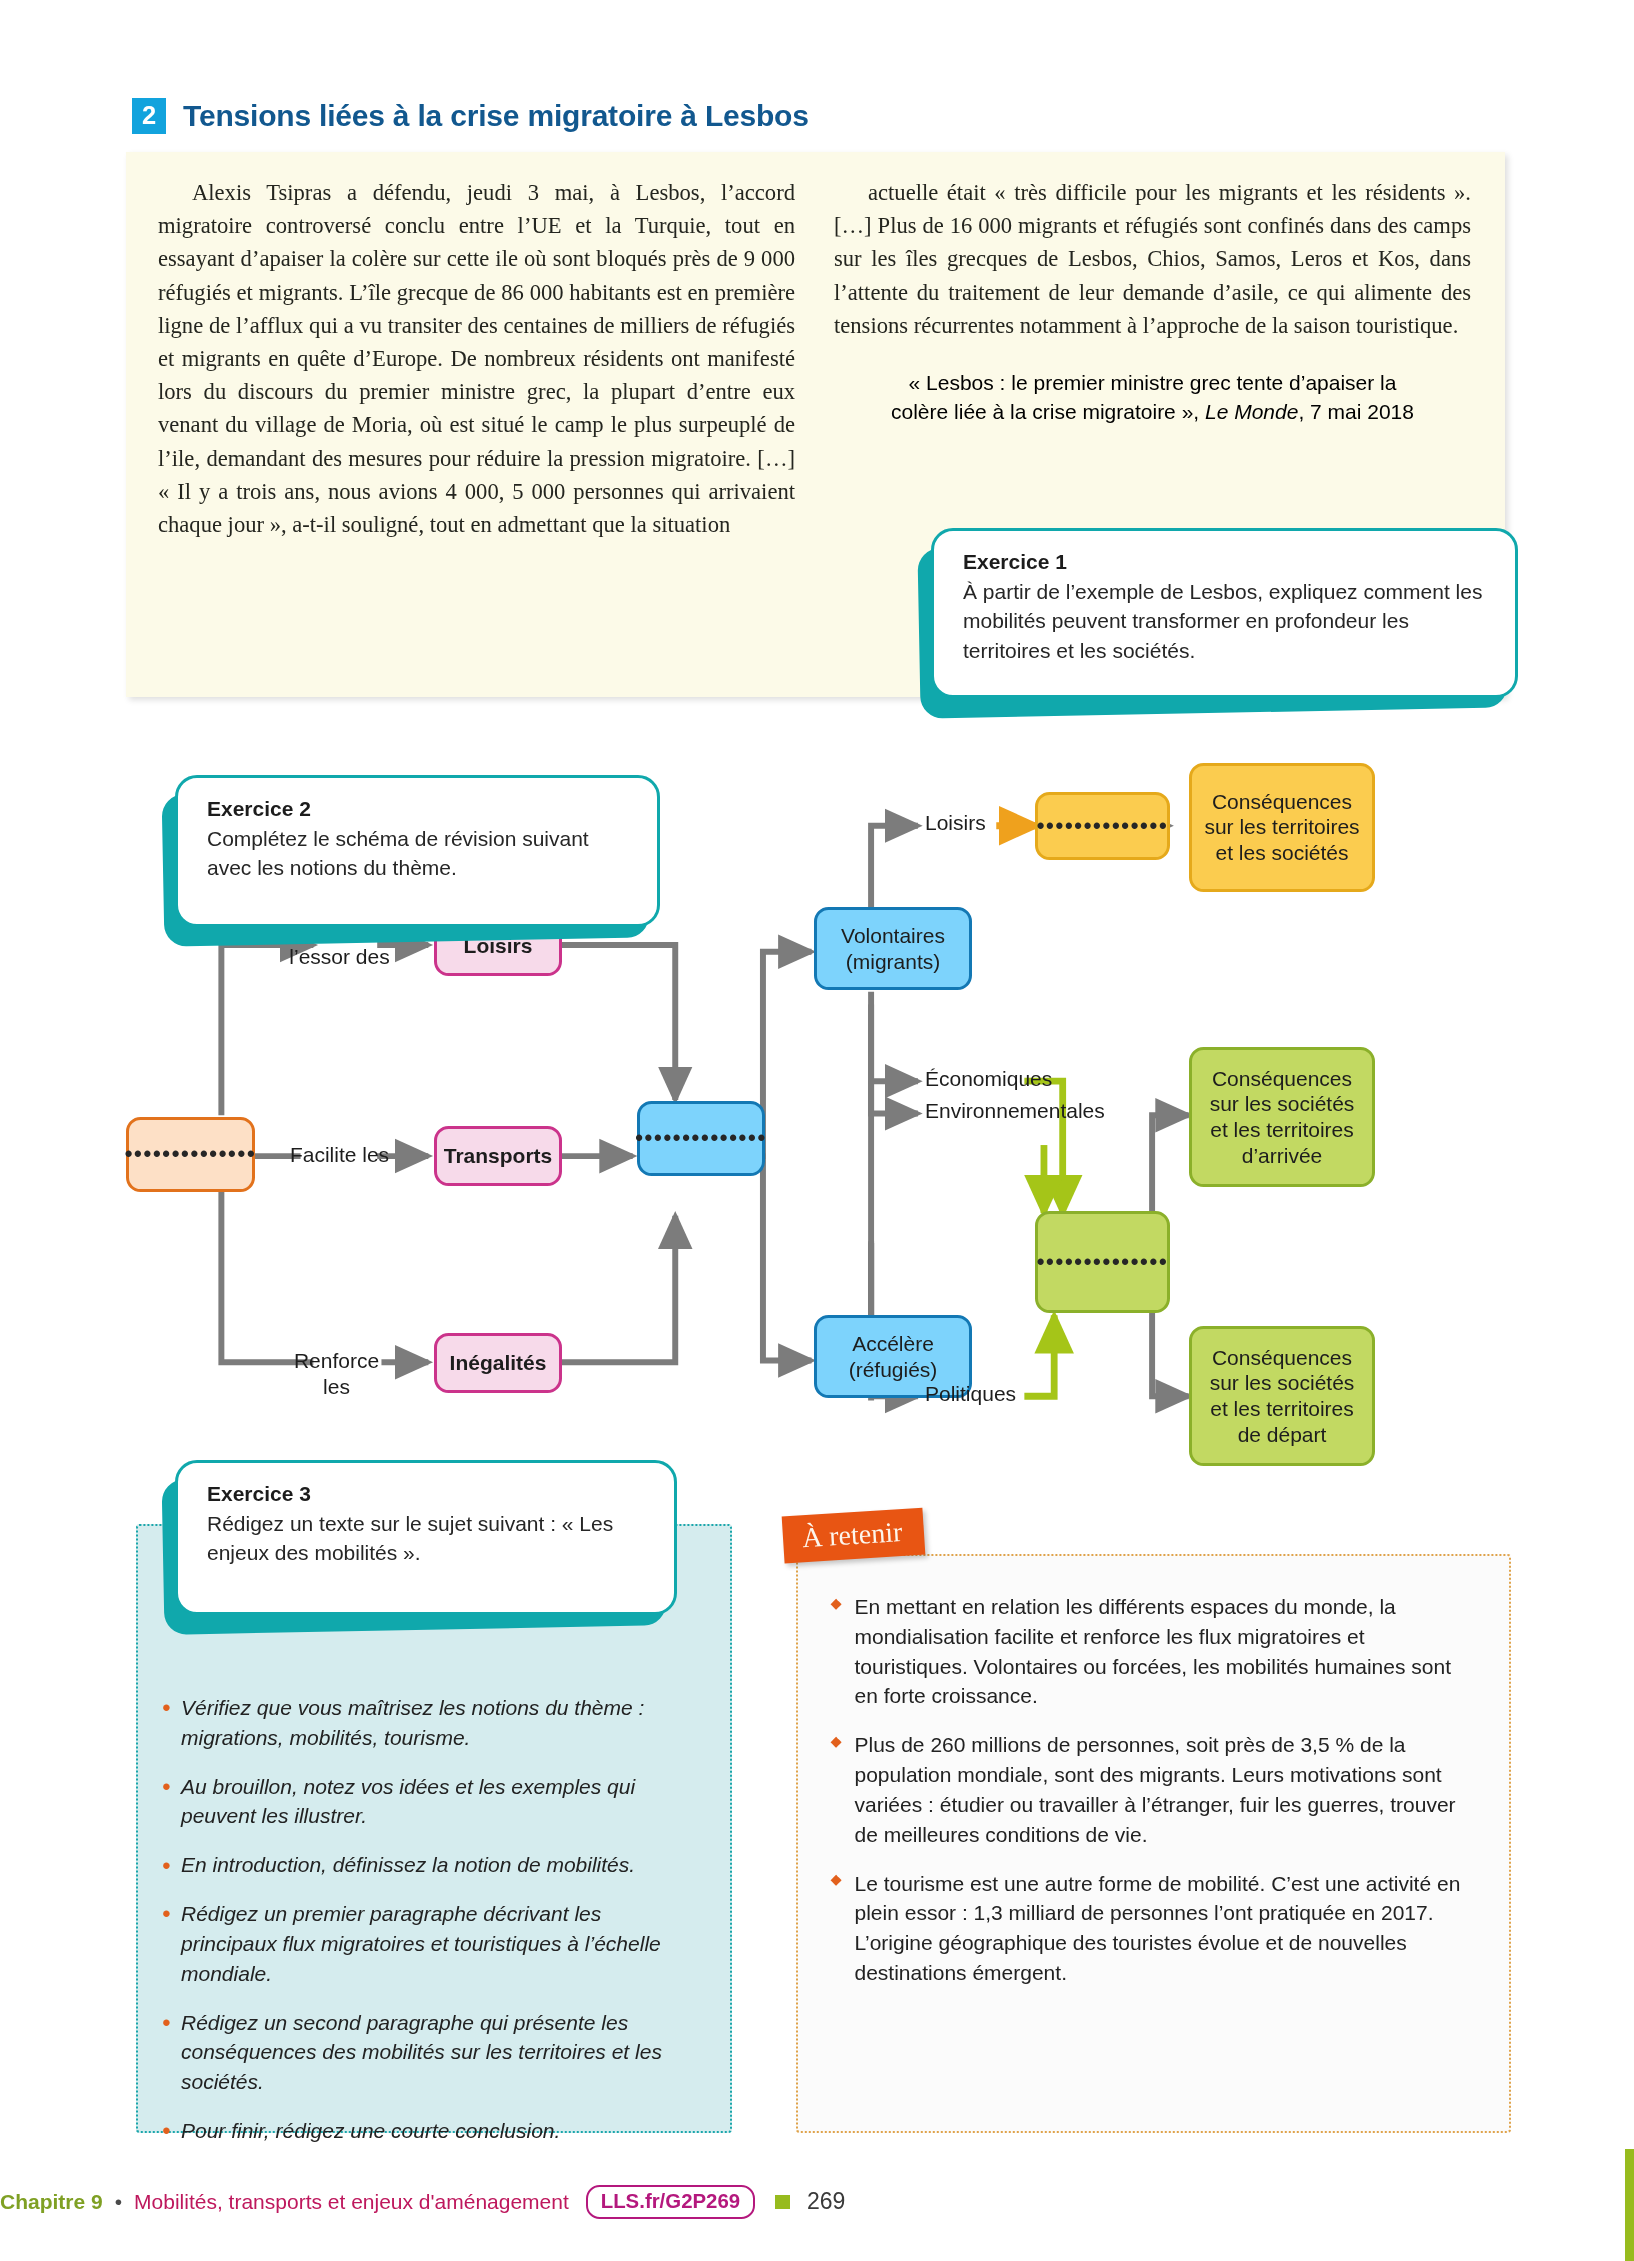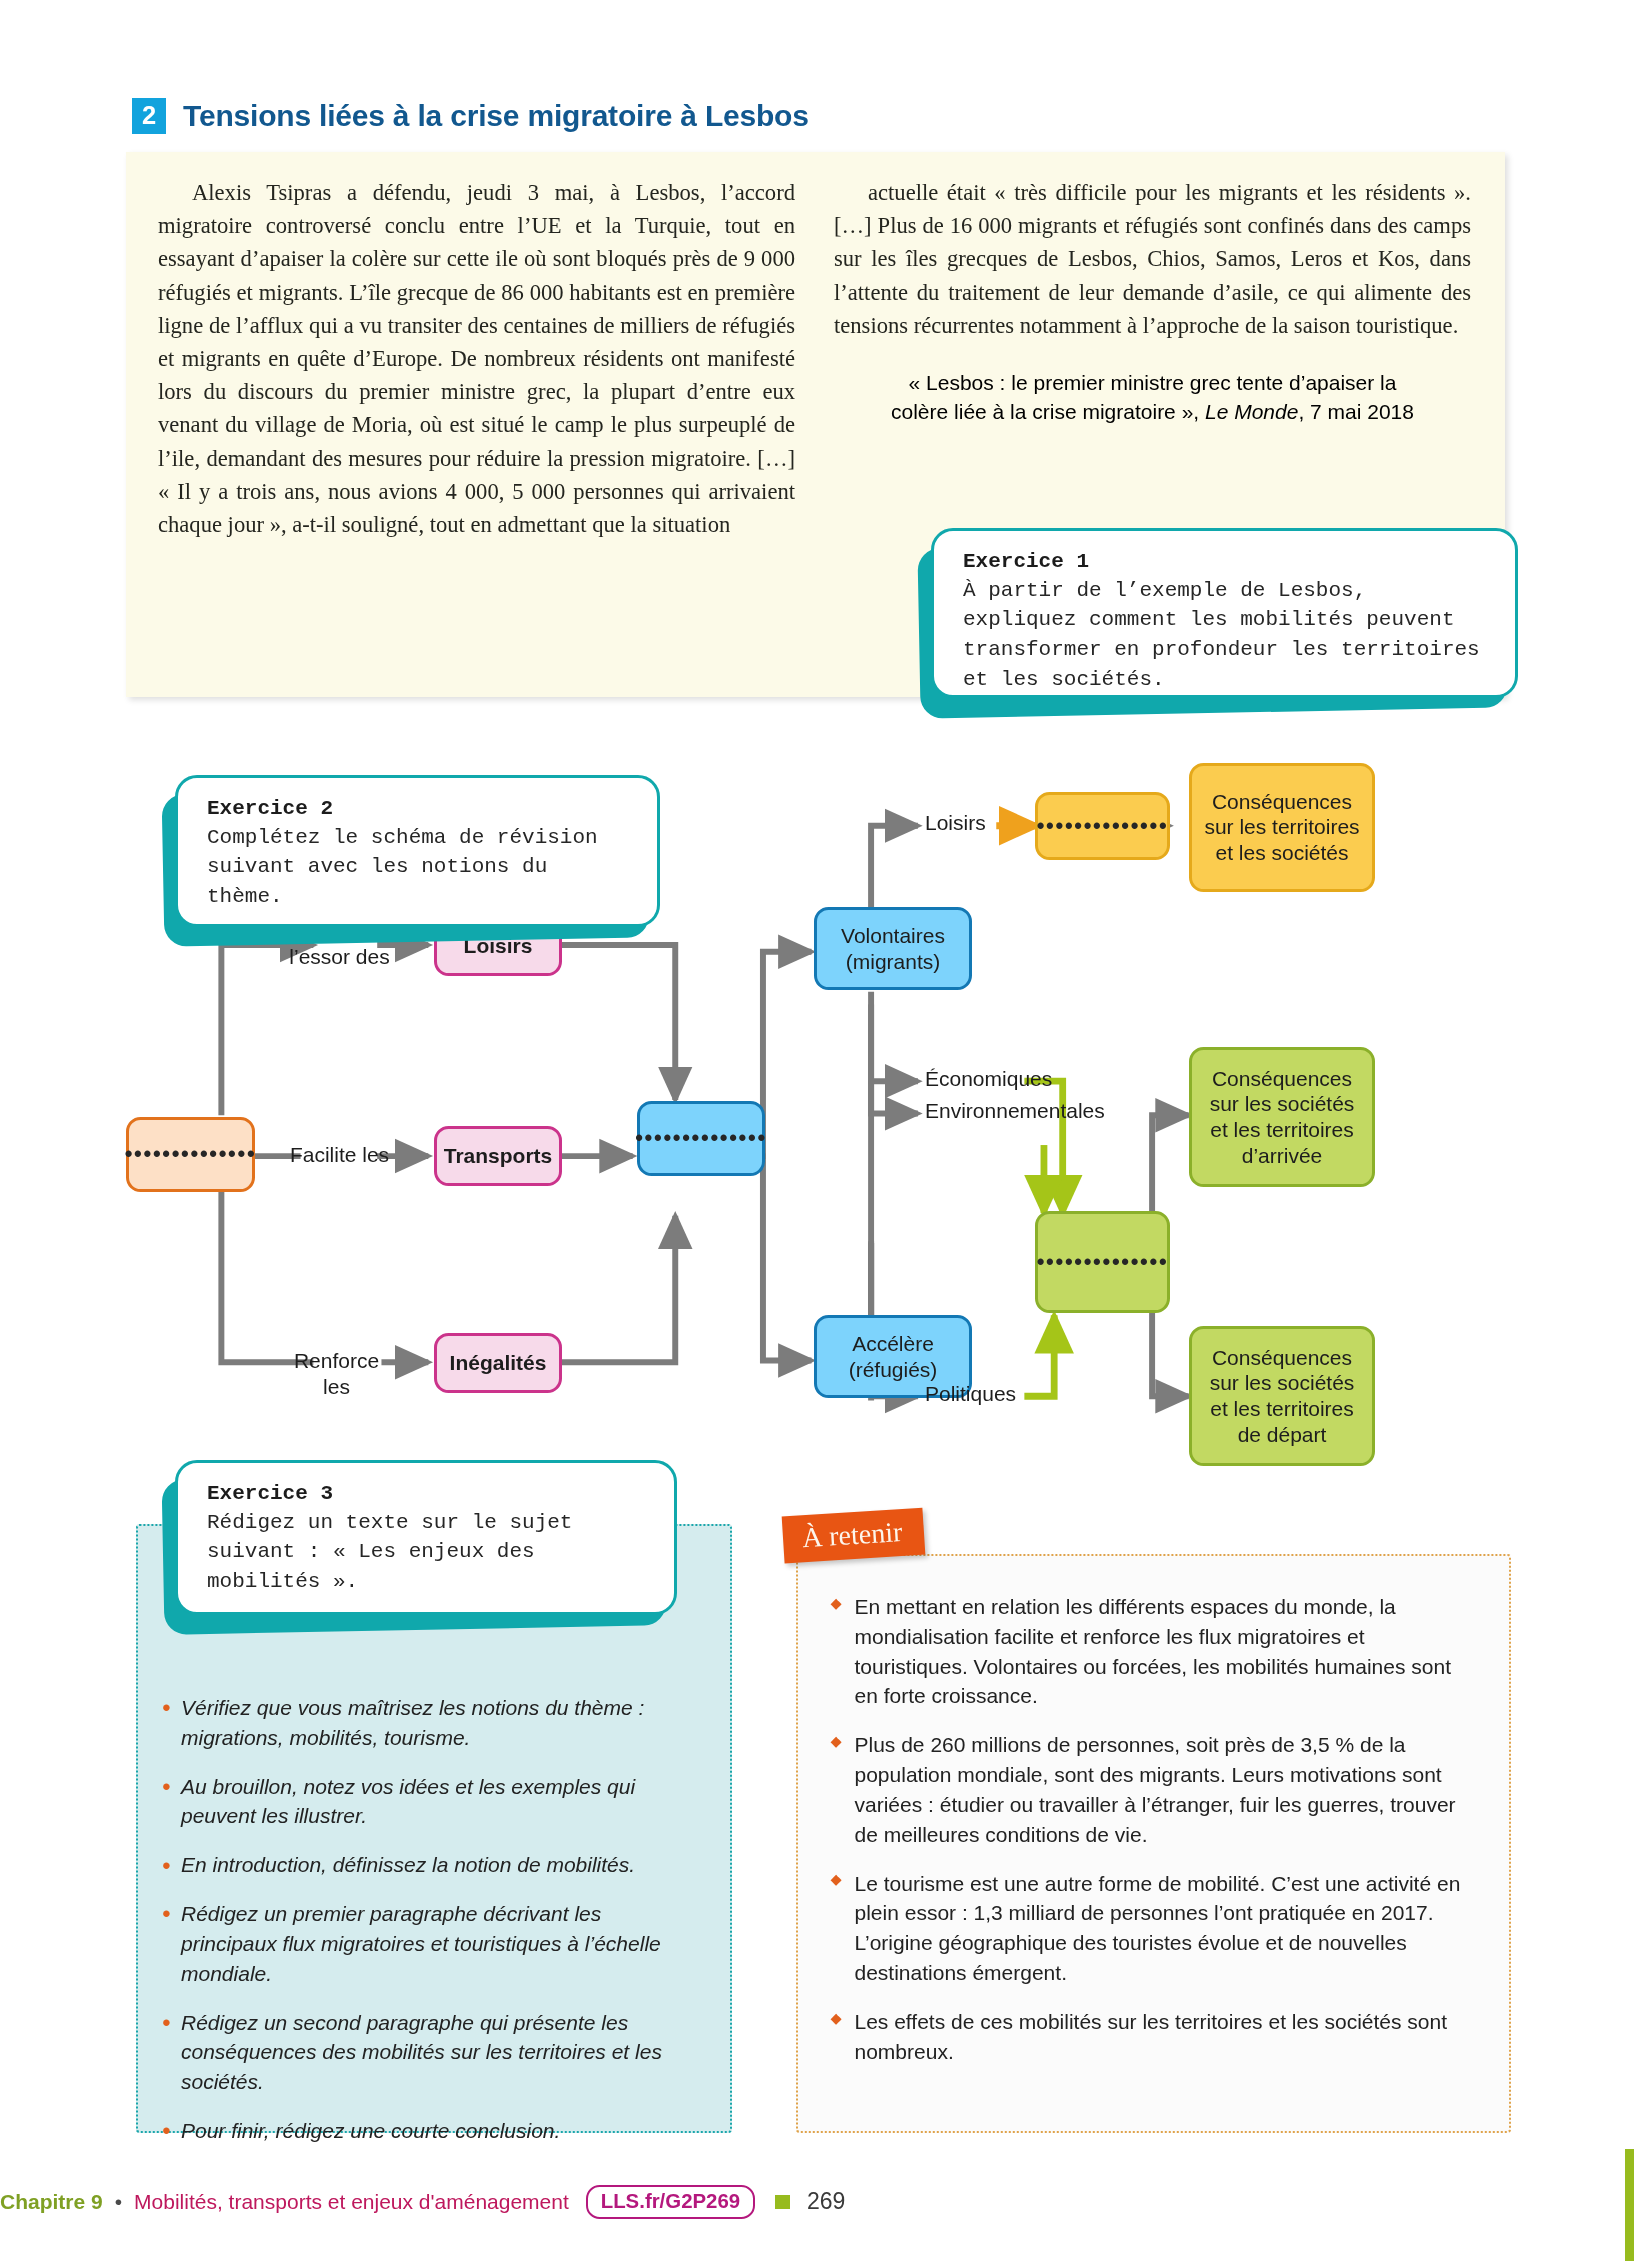--- a/index.html
+++ b/index.html
@@ -39,21 +39,21 @@
   }
   .doc-col p.no-indent { text-indent:0; }
   #doc-source {
     margin-top:25.5px; font-family:"Liberation Sans", sans-serif;
     font-size:21px; line-height:1.42; text-align:center; color:#000000;
     text-indent:0;
   }
   #doc-source i { font-style:italic; }
 
   
-  .bubble { position:absolute;font-family:Liberation Mono, monospace; }
+  .bubble { position:absolute; }
   .bubble .bub-shadow {
     position:absolute; left:-12px; top:15.3px; width:100%; height:100%;
     background:#10a8ac; border-radius:22px;
     transform:rotate(-1.1deg);
   }
   .bubble .bub-body {
     position:relative; background:#ffffff;
     border:3px solid #10a8ac; border-radius:22px;
     width:100%; height:100%; padding:19px 25.5px 15.3px 29px;
   }
@@ -336,21 +336,20 @@
     <div class="bub-text">Rédigez un texte sur le sujet suivant : « Les enjeux des mobilités ».</div>
   </div>
 </div>
 
 <div id="panel-retenir">
   <div id="retenir-tag">À retenir</div>
   <ul>
     <li>En mettant en relation les différents espaces du monde, la mondialisation facilite et renforce les flux migratoires et touristiques. Volontaires ou forcées, les mobilités humaines sont en forte croissance.</li>
     <li>Plus de 260 millions de personnes, soit près de 3,5 % de la population mondiale, sont des migrants. Leurs motivations sont variées : étudier ou travailler à l’étranger, fuir les guerres, trouver de meilleures conditions de vie.</li>
     <li>Le tourisme est une autre forme de mobilité. C’est une activité en plein essor : 1,3 milliard de personnes l’ont pratiquée en 2017. L’origine géographique des touristes évolue et de nouvelles destinations émergent.</li>
-    <li>Les effets de ces mobilités sur les territoires et les sociétés sont nombreux.</li>
   </ul>
 </div>
 
 <div id="footer">
   <span class="chap">Chapitre 9</span>
   <span class="sep">•</span>
   <span class="ftitle">Mobilités, transports et enjeux d'aménagement</span>
   <span class="lls">LLS.fr/G2P269</span>
   <span class="gsq"></span>
   <span class="pnum">269</span>

